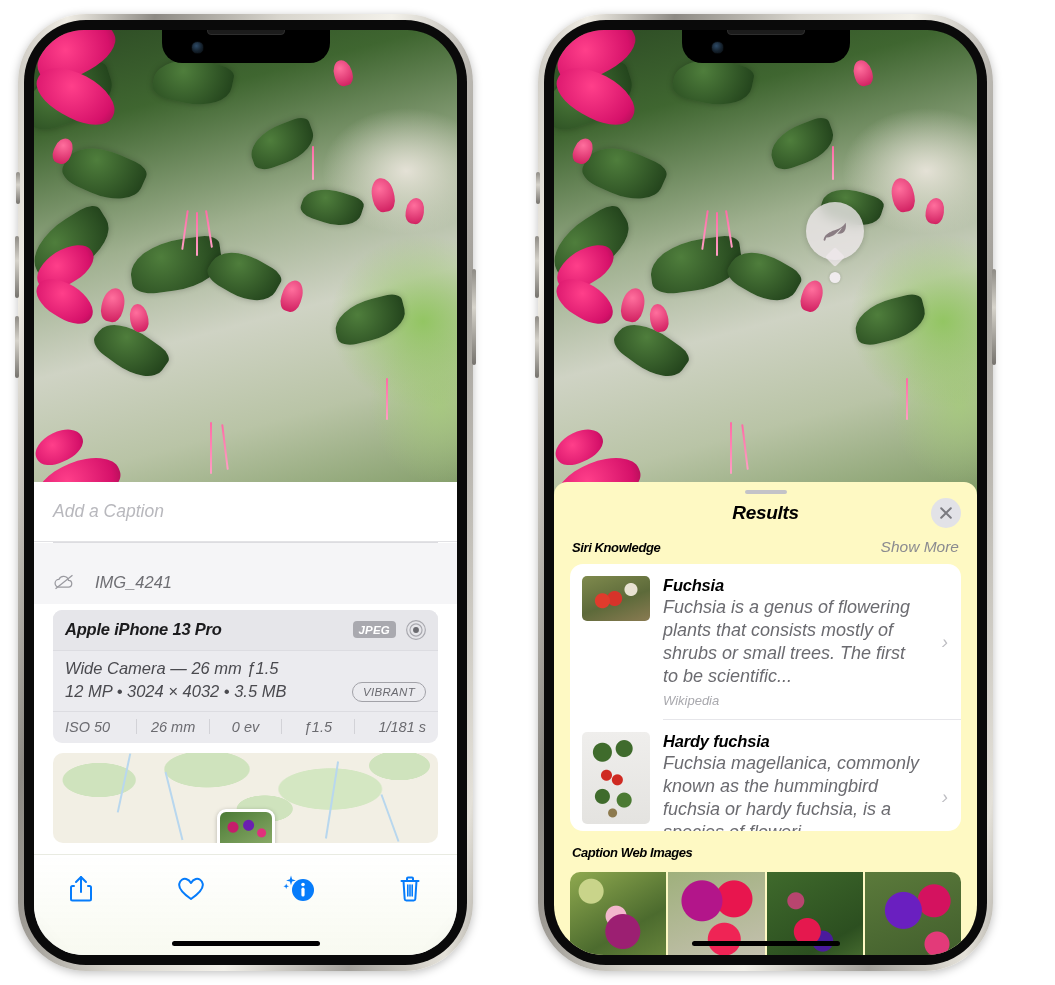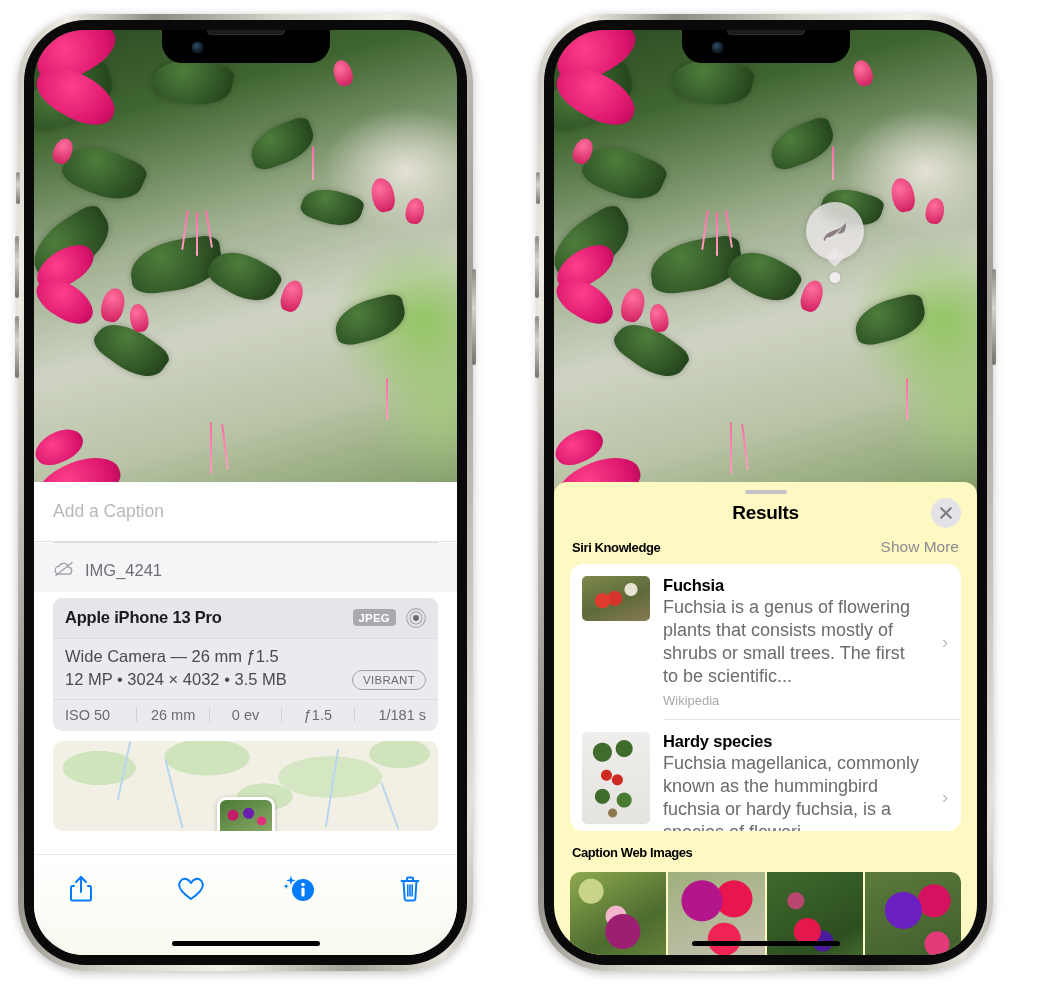--- a/index.html
+++ b/index.html
@@ -25,20 +25,21 @@
   .frame-inner {
     position: absolute; left: 6px; top: 6px; right: 6px; bottom: 6px;
     border-radius: 62px;
     background: #0a0a0a;
   }
   .screen {
     position: absolute; left: 16px; top: 16px; right: 16px; bottom: 16px;
     border-radius: 50px;
     overflow: hidden;
     background: #000;
+    font-style: italic;
   }
   
   .btn-side { position: absolute; background: linear-gradient(180deg,#8e8b85,#d6d3cb 40%,#76736e); border-radius:2px; }
   .btn-mute  { left: -2px; top: 158px; width: 4px; height: 32px; }
   .btn-volup { left: -3px; top: 222px; width: 4px; height: 62px; }
   .btn-voldn { left: -3px; top: 302px; width: 4px; height: 62px; }
   .btn-power { right: -3px; top: 255px; width: 4px; height: 96px; }
 
   
   .notch {
@@ -122,21 +123,21 @@
   .lookup-text .dash { font-weight:700; }
   .lookup-text .sub { font-weight:400; color:#8e8e93; }
   .chev-lookup { color:#b5b5ba; font-size:17px; margin-left:4px; }
 
   .sep-line { height:.5px; background:#dcdce0; margin:0 19px; }
 
   .date-block { background:#f5f5f7; padding: 14px 19px 12px 19px; }
   .date-line { display:flex; align-items:baseline; justify-content:space-between; }
   .date-text { font-size:17px; color:#000; font-weight:600; letter-spacing:-.2px; }
   .adjust { font-size:17px; color:#067cfb; }
-  .file-line { display:flex; gap:10px; margin-top:4px; }
+  .file-line { display:flex; align-items:center; gap:20px; margin-top:16px; }
   .file-name { font-size:16.5px; color:#6e6e73; }
 
   .exif-card {
     margin: 6px 19px 0 19px;
     background:#ebebef; border-radius:9px; overflow:hidden;
   }
   .exif-head {
     display:flex; align-items:center; justify-content:space-between;
     padding: 9px 11px 9px 12px;
     border-bottom: .5px solid #dcdce1;
@@ -564,21 +565,21 @@
               <div class="kn-src">Wikipedia</div>
             </div>
             <span class="kn-chev">›</span>
           </div>
           <div class="kn-div"></div>
           <div class="kn-row">
             <div class="kn-thumb tall">
                 <div class="th-b"></div>
               </div>
             <div class="kn-txt">
-              <div class="kn-title">Hardy species</div>
+              <div class="kn-title">Hardy fuchsia</div>
               <div class="kn-desc">Fuchsia magellanica, commonly known as the hummingbird fuchsia or hardy fuchsia, is a species of floweri...</div>
               <div class="kn-src">Wikipedia</div>
             </div>
             <span class="kn-chev">›</span>
           </div>
         </div>
 
         <div class="sec-head" style="padding-top:14px; padding-bottom:6px;">
           <span class="sec-title">Caption Web Images</span>
         </div>

